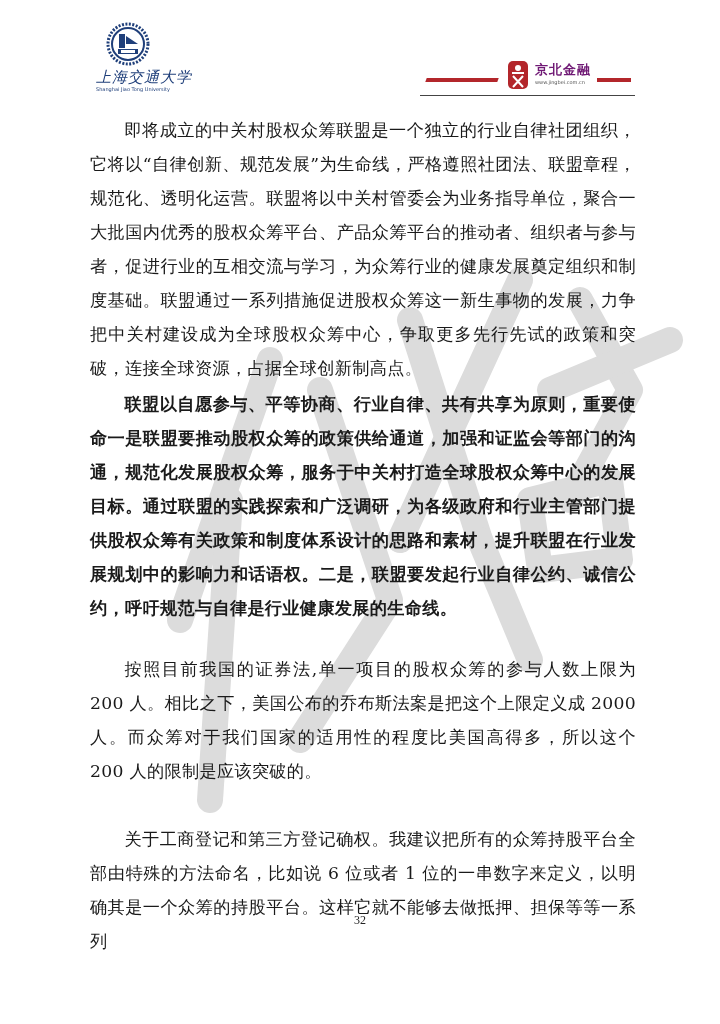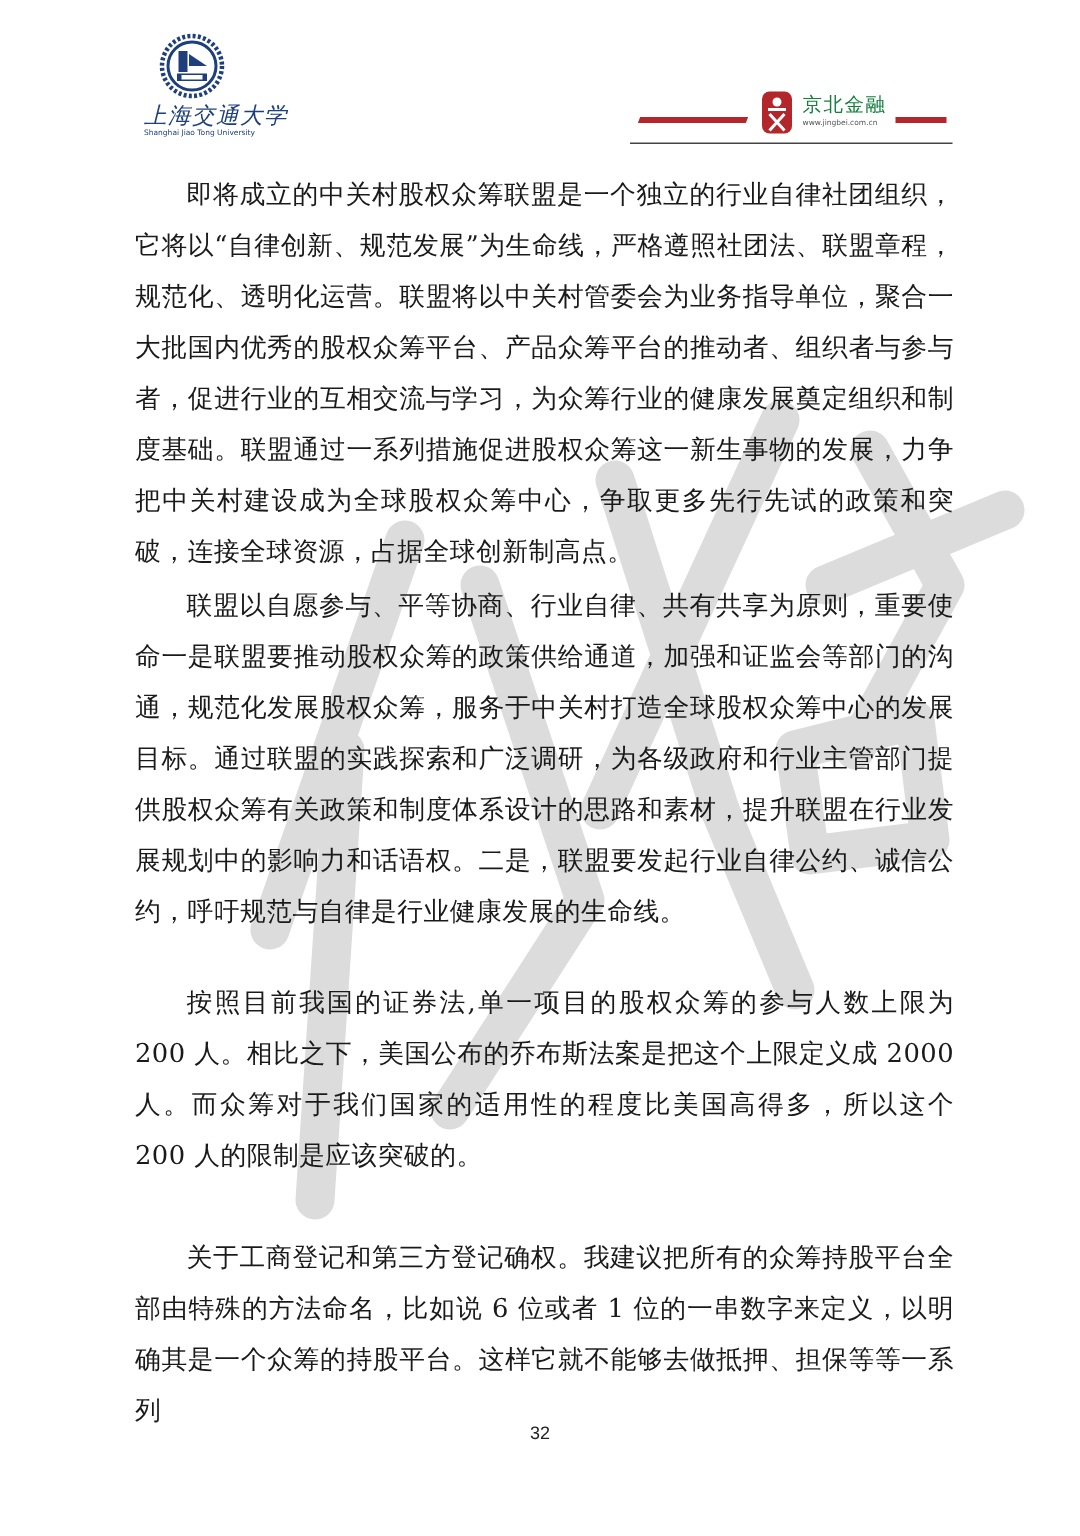--- a/index.html
+++ b/index.html
@@ -8,38 +8,38 @@
   .header { position: absolute; left: 0; top: 0; width: 717px; height: 100px; }
   .sjtu-logo { position: absolute; left: 106px; top: 22px; width: 44px; height: 44px; }
   .sjtu-name { position: absolute; left: 96px; top: 68px; font-size: 15px; color: #1f3f7a;
                font-family: "DejaVu Serif", serif; letter-spacing: 1px; font-style: italic; }
   .sjtu-en { position: absolute; left: 96px; top: 86px; font-size: 5px; color: #1f3f7a;
              font-family: "DejaVu Sans", sans-serif; }
   .red-bar-left { position: absolute; left: 426px; top: 78px; width: 72px; height: 4px; background: #b3262b;
                   transform: skewX(-20deg); }
   .red-bar-right { position: absolute; left: 597px; top: 78px; width: 34px; height: 4px; background: #b3262b; }
   .jb-logo { position: absolute; left: 507px; top: 60px; width: 22px; height: 30px; }
-  .jb-name { position: absolute; left: 535px; top: 61px; font-size: 13px; font-weight: normal; color: #15803d;
+  .jb-name { position: absolute; left: 535px; top: 61px; font-size: 13px; font-weight: bold; color: #701a75;
              font-family: "DejaVu Sans", sans-serif; letter-spacing: 1px; }
   .jb-url { position: absolute; left: 535px; top: 79px; font-size: 5px; color: #555;
             font-family: "DejaVu Sans", sans-serif; }
   .header-rule { position: absolute; left: 420px; top: 95px; width: 215px; height: 1px; background: #444; }
 
   .watermark { position: absolute; left: 150px; top: 240px; width: 560px; height: 600px; pointer-events: none; }
 
   .content { position: absolute; left: 90px; top: 113px; width: 546px; }
   .para { margin: 0; font-size: 17.2px; line-height: 34px; text-indent: 2em; text-align: justify;
           letter-spacing: 0.3px; }
   .p1 { position: absolute; top: 0; }
-  .p2 { position: absolute; top: 274px; }
+  .p2 { position: absolute; top: 274px; font-weight: bold; }
   .p3 { position: absolute; top: 539px; }
   .p4 { position: absolute; top: 709px; }
 
-  .page-number { position: absolute; left: 0; width: 720px; top: 948px; text-align: center;
-                 font-size: 12px; font-family: Liberation Sans, sans-serif; color: #222; }
+  .page-number { position: absolute; left: 0; width: 720px; top: 913px; text-align: center;
+                 font-size: 12px; font-family: Liberation Serif, serif; color: #222; }
 </style>
 </head>
 <body>
 
 <div class="header">
   <svg class="sjtu-logo" viewBox="0 0 44 44">
     <circle cx="22" cy="22" r="20" fill="none" stroke="#1f3f7a" stroke-width="3" stroke-dasharray="2 1.5"></circle>
     <circle cx="22" cy="22" r="16" fill="#ffffff" stroke="#1f3f7a" stroke-width="2"></circle>
     <rect x="13" y="12" width="6" height="14" fill="#1f3f7a"></rect>
     <path d="M20 14 L32 22 L20 22 Z" fill="#1f3f7a"></path>

